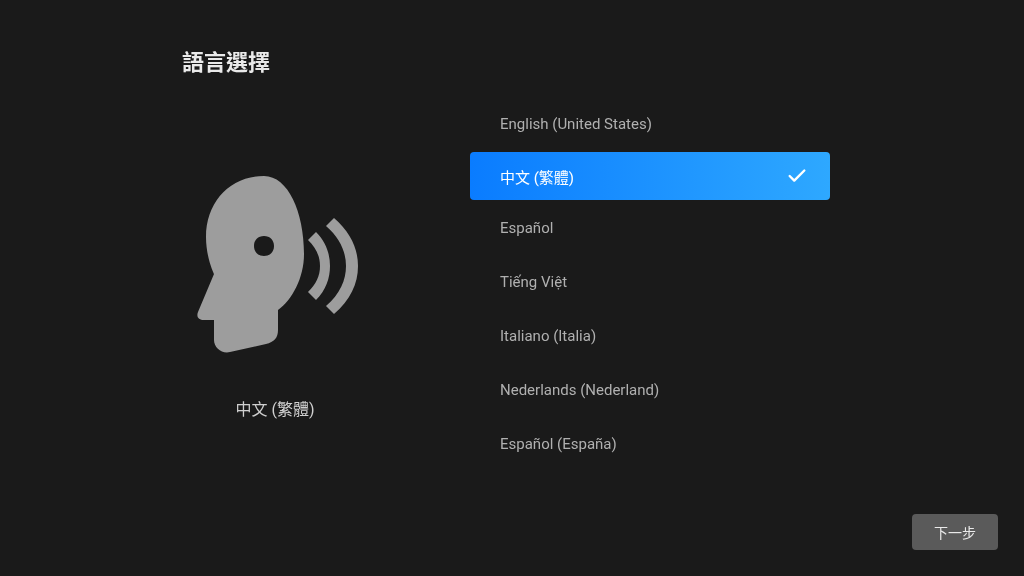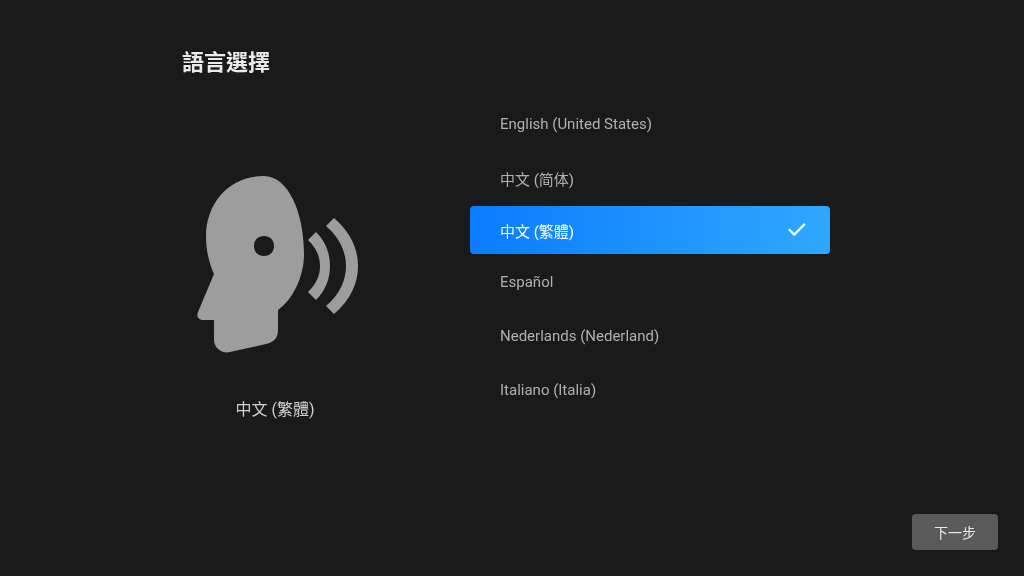--- a/index.html
+++ b/index.html
@@ -131,39 +131,43 @@
     </svg>
   </div>
   <div class="current-lang">中文 (繁體)</div>
 </div>
 
 <div class="list">
   <div class="list-item">
     <span>English (United States)</span>
 
   </div>
-  <div class="list-item">
-    <span>中文 (简体)</span>
-
-  </div>
   <div class="list-item selected">
     <span>中文 (繁體)</span>
     <span class="check">
       <svg width="22" height="22" viewBox="0 0 24 24" fill="none" stroke="#fff" stroke-width="2.6" stroke-linecap="round" stroke-linejoin="round">
           <polyline points="4 12 9 17 20 6"></polyline>
         </svg>
     </span>
   </div>
   <div class="list-item">
     <span>Español</span>
 
   </div>
   <div class="list-item">
+    <span>Tiếng Việt</span>
+
+  </div>
+  <div class="list-item">
+    <span>Italiano (Italia)</span>
+
+  </div>
+  <div class="list-item">
     <span>Nederlands (Nederland)</span>
 
   </div>
   <div class="list-item">
-    <span>Italiano (Italia)</span>
+    <span>Español (España)</span>
 
   </div>
 </div>
 
 <button class="next-btn">下一步</button>
 
 </body></html>

